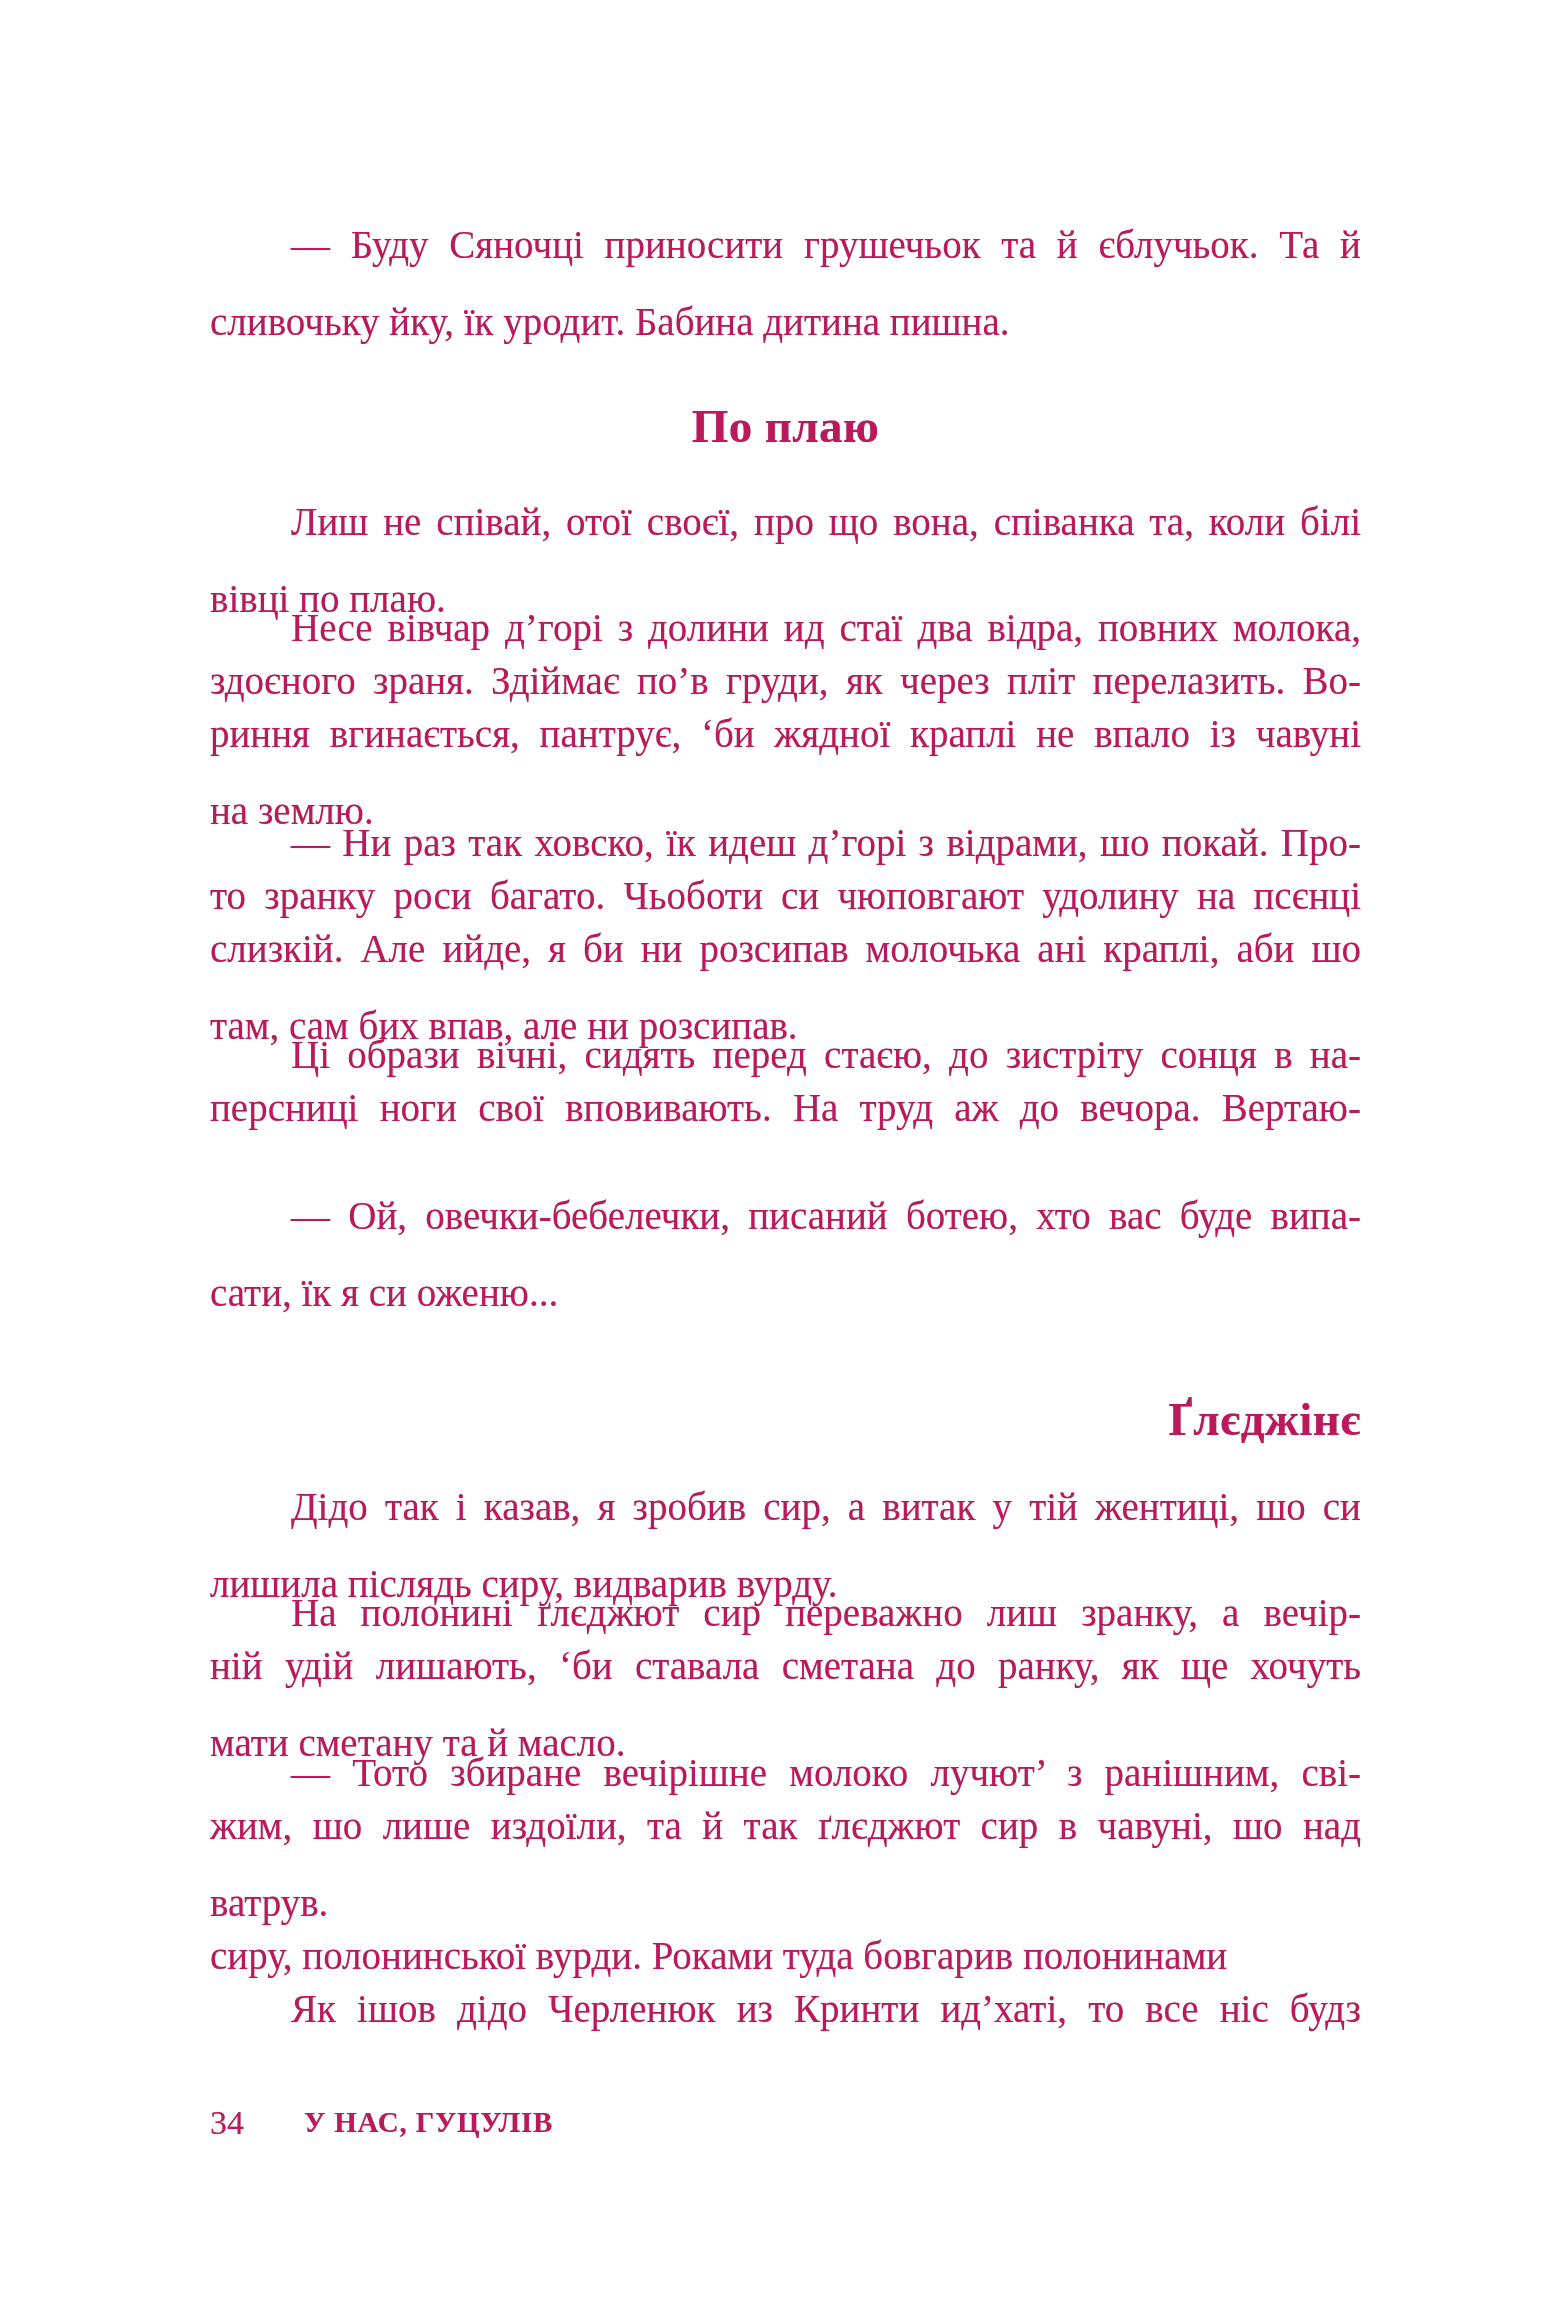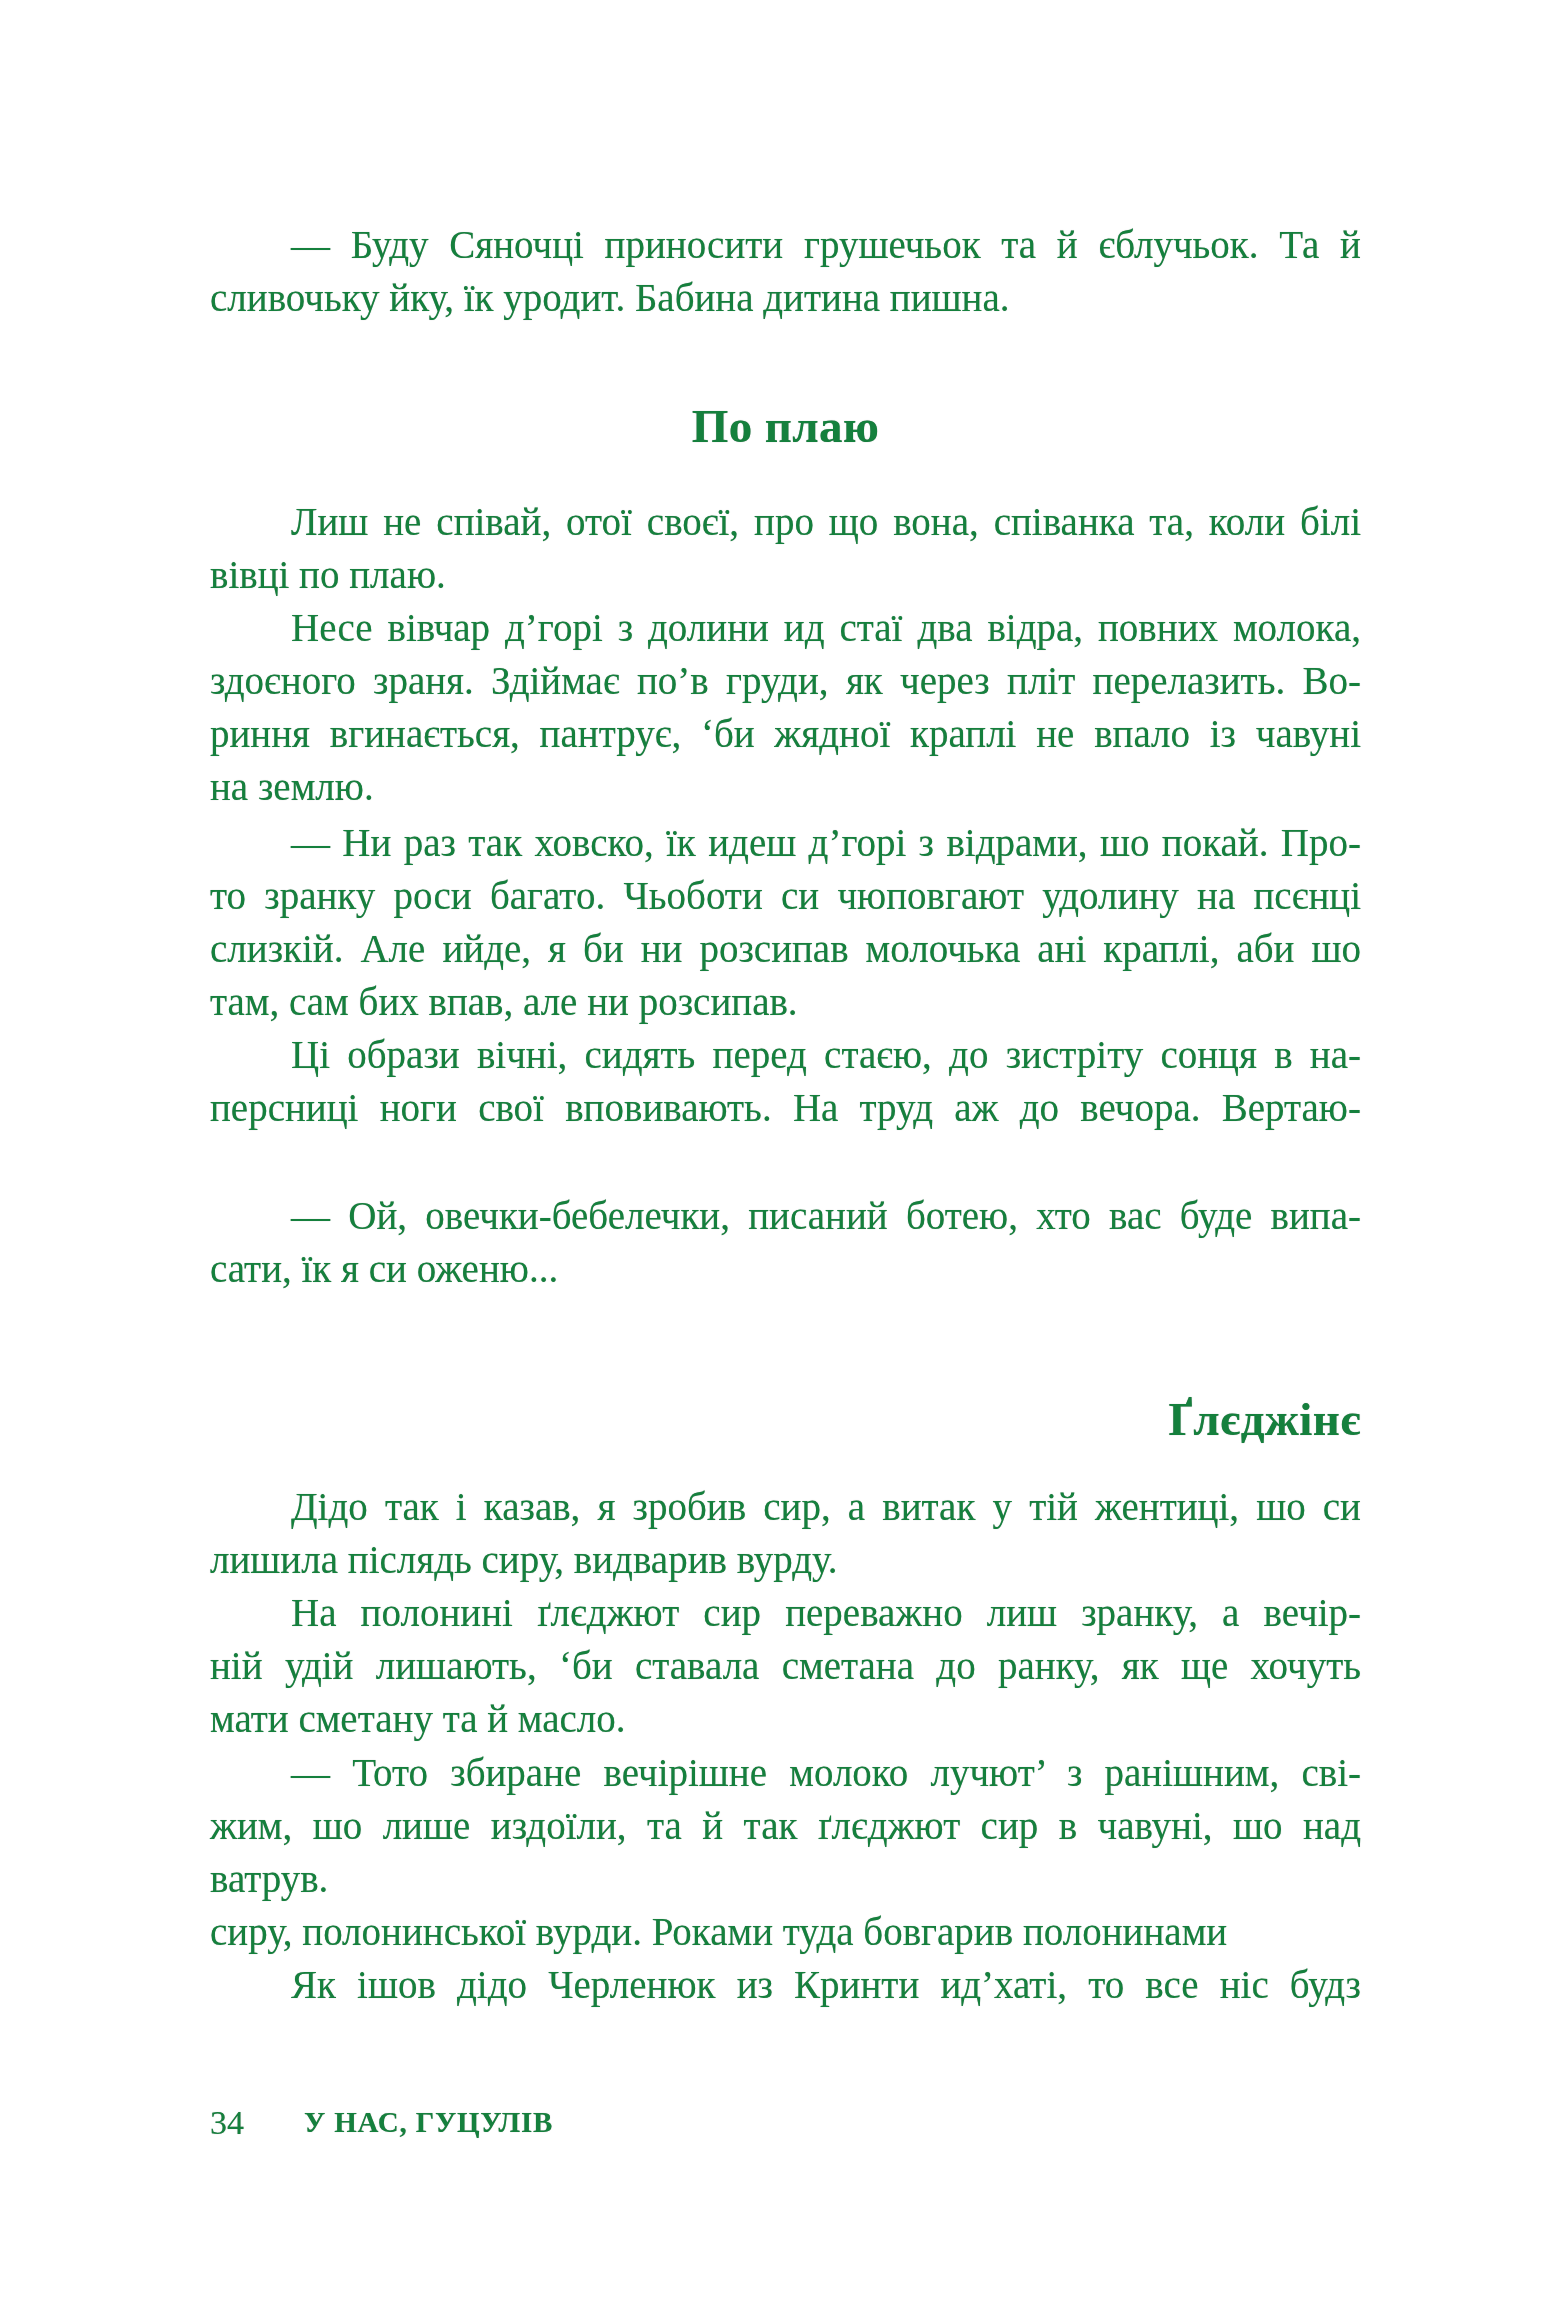--- a/index.html
+++ b/index.html
@@ -7,21 +7,21 @@
     padding: 0;
     background: #ffffff;
   }
   .page {
     position: relative;
     width: 1563px;
     height: 2319px;
     background: #ffffff;
     overflow: hidden;
     font-family: "Liberation Serif", serif;
-    color: #15803d;
+    color: #be185d;
   }
   .text-block-section {
     position: absolute;
     left: 210px;
     width: 1151px;
   }
   .paragraph {
     font-size: 39px;
   }
   .line {
@@ -31,20 +31,21 @@
     text-shadow: 0 0 0.8px rgba(30,30,30,0.38);
   }
   .line.j {
     white-space: normal;
     text-align: justify;
     text-align-last: justify;
     text-justify: inter-word;
   }
   .line.l {
     text-align: left;
+    margin-top: 24px;
   }
   .line.ind {
     padding-left: 81px;
   }
   .heading {
     margin: 0;
     font-size: 47px;
     font-weight: bold;
     text-align: center;
     line-height: 57px;

